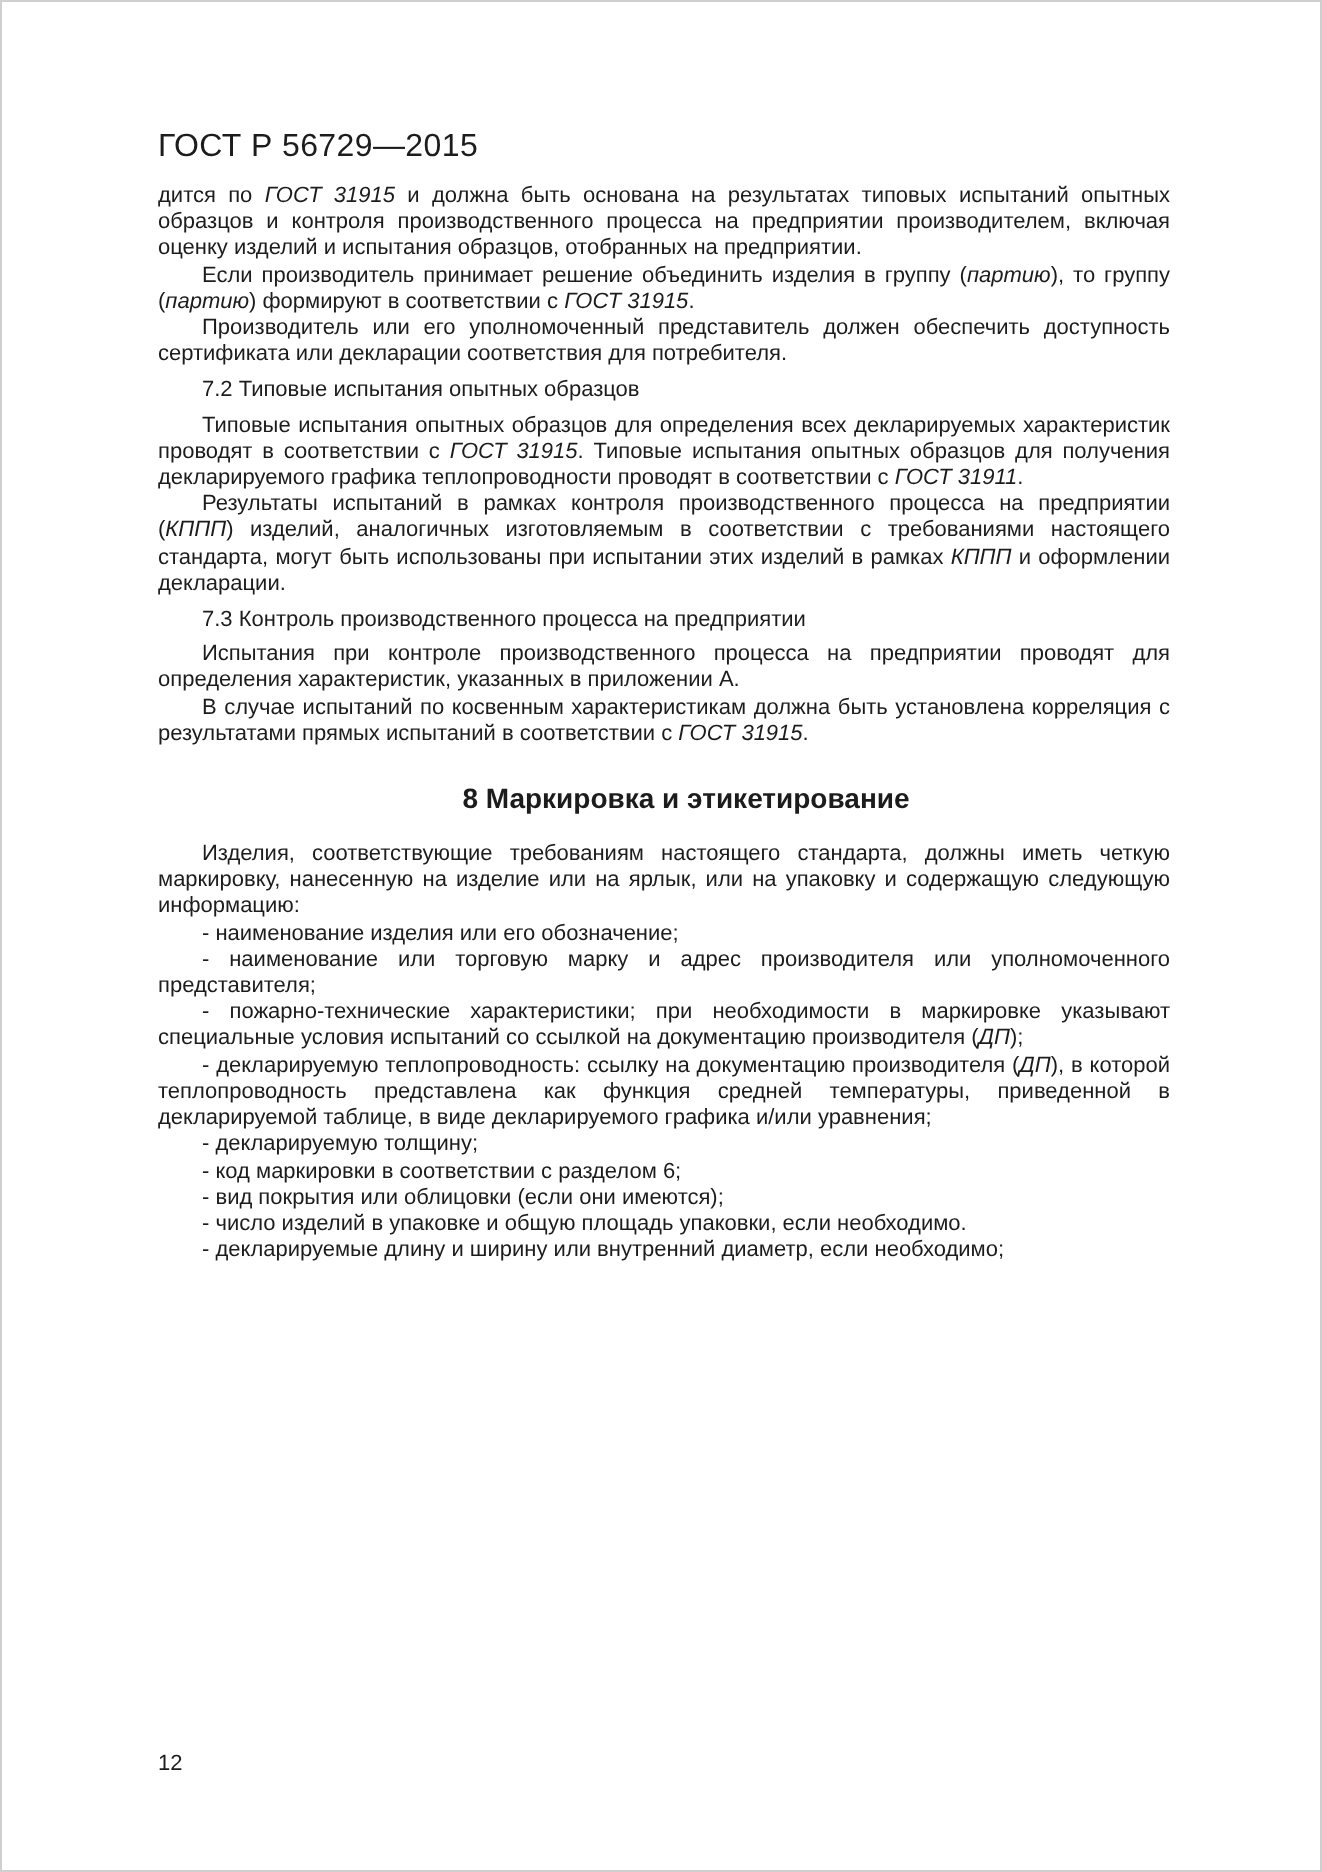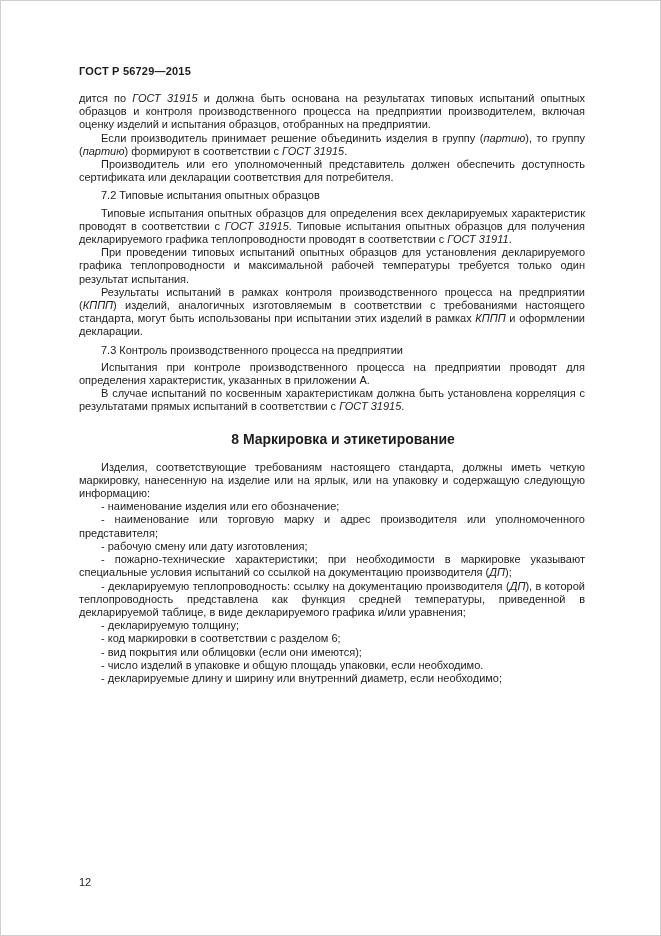--- a/index.html
+++ b/index.html
@@ -10,22 +10,22 @@
     background:#ffffff;
     border:1px solid #cfcfcf;
     box-sizing:border-box;
     font-family:"Liberation Sans", sans-serif;
     color:#1c1c1c;
     overflow:hidden;
   }
   .doc-header {
     position:absolute;
     left:78px; top:64px;
-    font-size:11px;
-    font-weight:bold;
+    font-size:16px;
+    font-weight:normal;
     letter-spacing:0.2px;
   }
   .doc-body {
     position:absolute;
     left:78px; top:91px;
     width:506px;
   }
   .doc-body p {
     margin:0;
     font-size:11px;
@@ -57,30 +57,28 @@
 
 <div class="page">
   <div class="doc-header">ГОСТ Р 56729—2015</div>
 
   <div class="doc-body">
       <p class="block-p"><span>дится по </span><em>ГОСТ 31915</em><span> и должна быть основана на результатах типовых испытаний опытных образцов и контроля производственного процесса на предприятии производителем, включая оценку изделий и испытания образцов, отобранных на предприятии.</span></p>
       <p class="block-p indent"><span>Если производитель принимает решение объединить изделия в группу (</span><em>партию</em><span>), то группу (</span><em>партию</em><span>) формируют в соответствии с </span><em>ГОСТ 31915</em><span>.</span></p>
       <p class="block-p indent"><span>Производитель или его уполномоченный представитель должен обеспечить доступность сертификата или декларации соответствия для потребителя.</span></p>
       <p class="block-h3 indent"><span>7.2 Типовые испытания опытных образцов</span></p>
       <p class="block-p indent"><span>Типовые испытания опытных образцов для определения всех декларируемых характеристик проводят в соответствии с </span><em>ГОСТ 31915</em><span>. Типовые испытания опытных образцов для получения декларируемого графика теплопроводности проводят в соответствии с </span><em>ГОСТ 31911</em><span>.</span></p>
-      <p class="block-p indent"><span>При проведении типовых испытаний опытных образцов для установления декларируемого графика теплопроводности и максимальной рабочей температуры требуется только один результат испытания.</span></p>
       <p class="block-p indent"><span>Результаты испытаний в рамках контроля производственного процесса на предприятии (</span><em>КППП</em><span>) изделий, аналогичных изготовляемым в соответствии с требованиями настоящего стандарта, могут быть использованы при испытании этих изделий в рамках </span><em>КППП</em><span> и оформлении декларации.</span></p>
       <p class="block-h3 indent"><span>7.3 Контроль производственного процесса на предприятии</span></p>
       <p class="block-p indent"><span>Испытания при контроле производственного процесса на предприятии проводят для определения характеристик, указанных в приложении А.</span></p>
       <p class="block-p indent"><span>В случае испытаний по косвенным характеристикам должна быть установлена корреляция с результатами прямых испытаний в соответствии с </span><em>ГОСТ 31915</em><span>.</span></p>
       <p class="block-h2 indent"><span>8 Маркировка и этикетирование</span></p>
       <p class="block-p indent"><span>Изделия, соответствующие требованиям настоящего стандарта, должны иметь четкую маркировку, нанесенную на изделие или на ярлык, или на упаковку и содержащую следующую информацию:</span></p>
       <p class="block-li indent"><span>- наименование изделия или его обозначение;</span></p>
       <p class="block-li indent"><span>- наименование или торговую марку и адрес производителя или уполномоченного представителя;</span></p>
-      <p class="block-li indent"><span>- рабочую смену или дату изготовления;</span></p>
       <p class="block-li indent"><span>- пожарно-технические характеристики; при необходимости в маркировке указывают специальные условия испытаний со ссылкой на документацию производителя (</span><em>ДП</em><span>);</span></p>
       <p class="block-li indent"><span>- декларируемую теплопроводность: ссылку на документацию производителя (</span><em>ДП</em><span>), в которой теплопроводность представлена как функция средней температуры, приведенной в декларируемой таблице, в виде декларируемого графика и/или уравнения;</span></p>
       <p class="block-li indent"><span>- декларируемую толщину;</span></p>
       <p class="block-li indent"><span>- код маркировки в соответствии с разделом 6;</span></p>
       <p class="block-li indent"><span>- вид покрытия или облицовки (если они имеются);</span></p>
       <p class="block-li indent"><span>- число изделий в упаковке и общую площадь упаковки, если необходимо.</span></p>
       <p class="block-li indent"><span>- декларируемые длину и ширину или внутренний диаметр, если необходимо;</span></p>
     </div>
 
   <div class="doc-footer">12</div>

